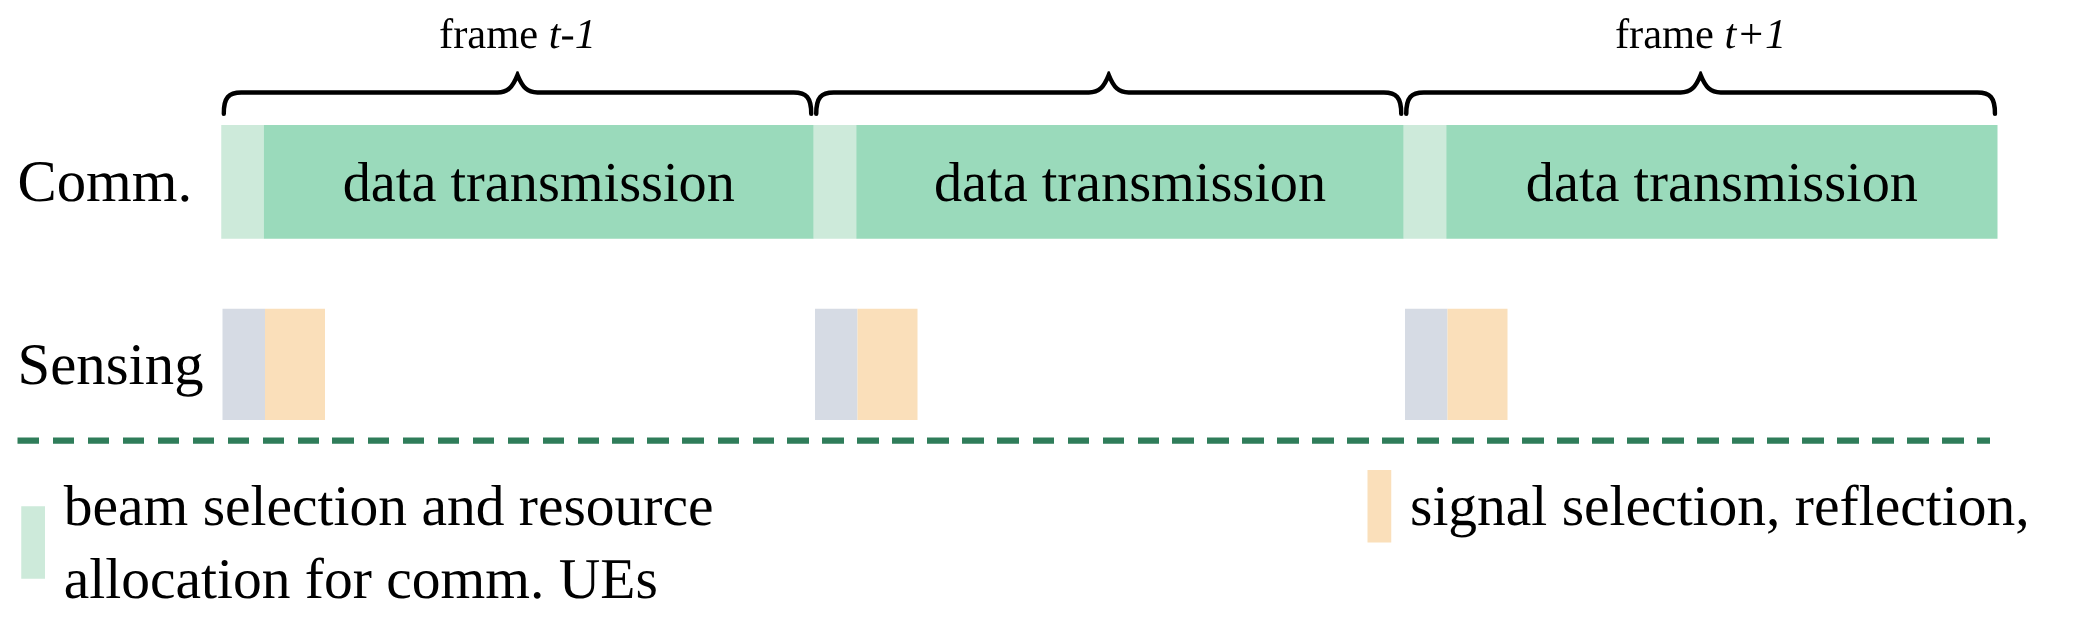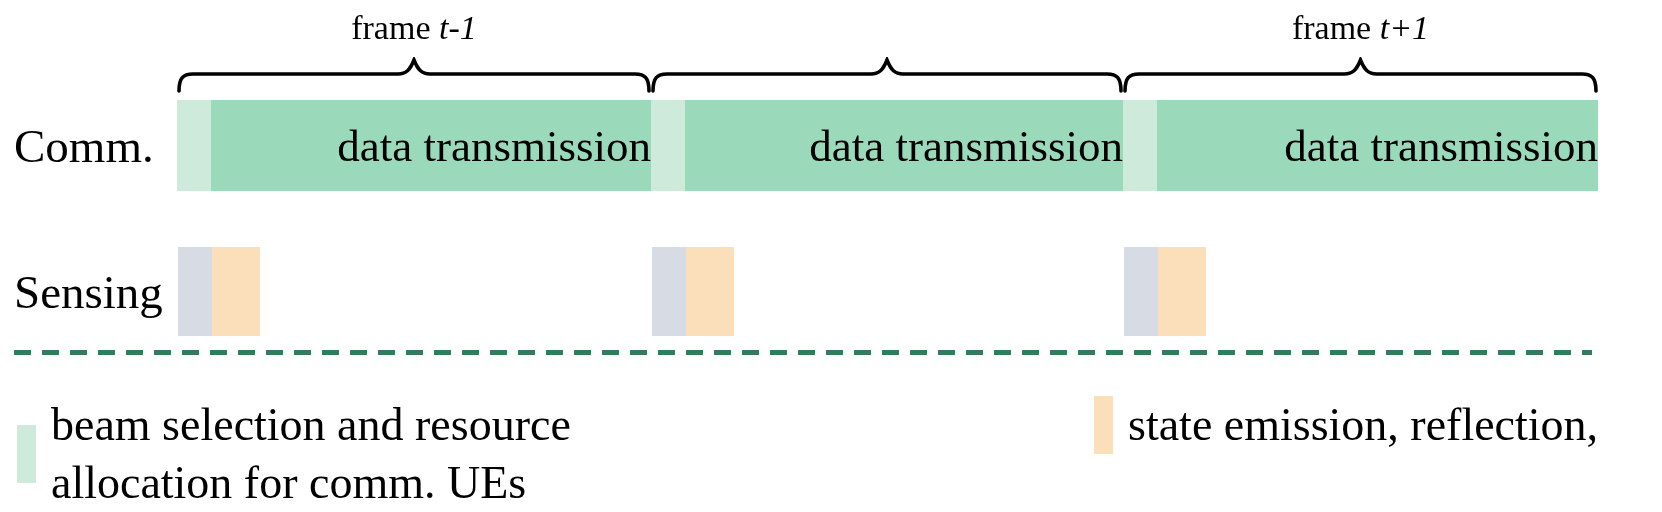--- a/index.html
+++ b/index.html
@@ -9,36 +9,36 @@
   }
   .frame{position:absolute;top:0;height:100%;}
   .flabel{
     position:absolute;top:2px;left:0;width:100%;height:52px;
     text-align:center;font-size:34px;line-height:52px;white-space:nowrap;
   }
   .flabel i{font-style:italic;}
   .brace{position:absolute;top:57px;left:0;width:100%;height:37px;display:block;}
   .commseg{position:absolute;top:100px;left:0;right:0;height:91px;display:flex;}
   .seg-light{width:34px;height:100%;}
-  .seg-dark{flex:1;height:100%;display:flex;align-items:center;justify-content:flex-end;}
+  .seg-dark{flex:1;height:100%;display:flex;align-items:center;justify-content:center;}
   .seg-dark .bartext{font-size:45px;white-space:nowrap;}
   .sense{position:absolute;top:247px;left:1px;height:89px;display:flex;}
   .sense-gray{width:34px;height:100%;}
   .sense-orange{width:48px;height:100%;}
   .rowlabel{
     position:absolute;left:14px;display:flex;align-items:center;
     font-size:47px;white-space:nowrap;
   }
   .rowlabel.comm{top:100px;height:91px;}
   .rowlabel.sensing{top:247px;height:89px;}
   .divider{
     position:absolute;top:350px;left:14px;width:1578px;height:5px;
     background:repeating-linear-gradient(90deg,#2f7d5a 0,#2f7d5a 17px,transparent 17px,transparent 28px);
   }
-  .legend-item{position:absolute;top:396px;display:flex;align-items:center;gap:15px;}
+  .legend-item{position:absolute;top:376px;display:flex;align-items:center;gap:15px;}
   .lswatch{width:19px;height:58px;flex:0 0 auto;}
   .ltext{font-size:46px;line-height:58px;white-space:nowrap;}
 </style>
 </head>
 <body>
 
 <div class="fig">
 
   <div class="rowlabel comm">Comm.</div>
   <div class="rowlabel sensing">Sensing</div>
@@ -100,17 +100,17 @@
     <div class="ltext">
       <div>beam selection and resource</div>
       <div>allocation for comm. UEs</div>
     </div>
   </div>
 
 
   <div class="legend-item" style="left:1094px;">
     <div class="lswatch" style="background-color: rgb(250, 223, 186);"></div>
     <div class="ltext">
-      <div>state emission, reflection,</div>
+      <div>signal selection, reflection,</div>
     </div>
   </div>
 
 </div>
 
 </body></html>

